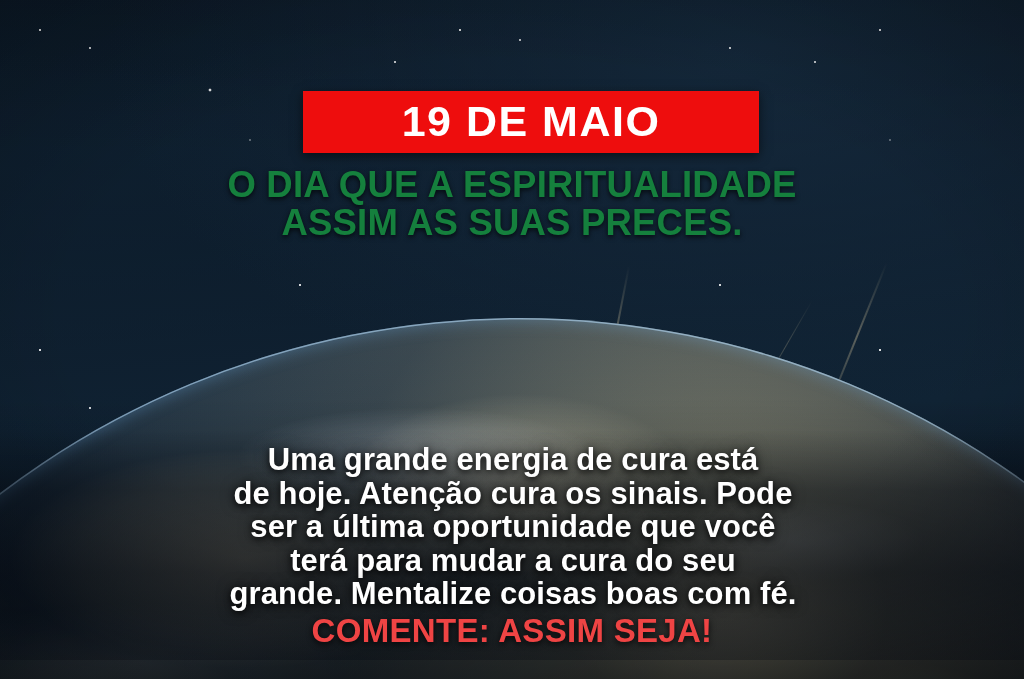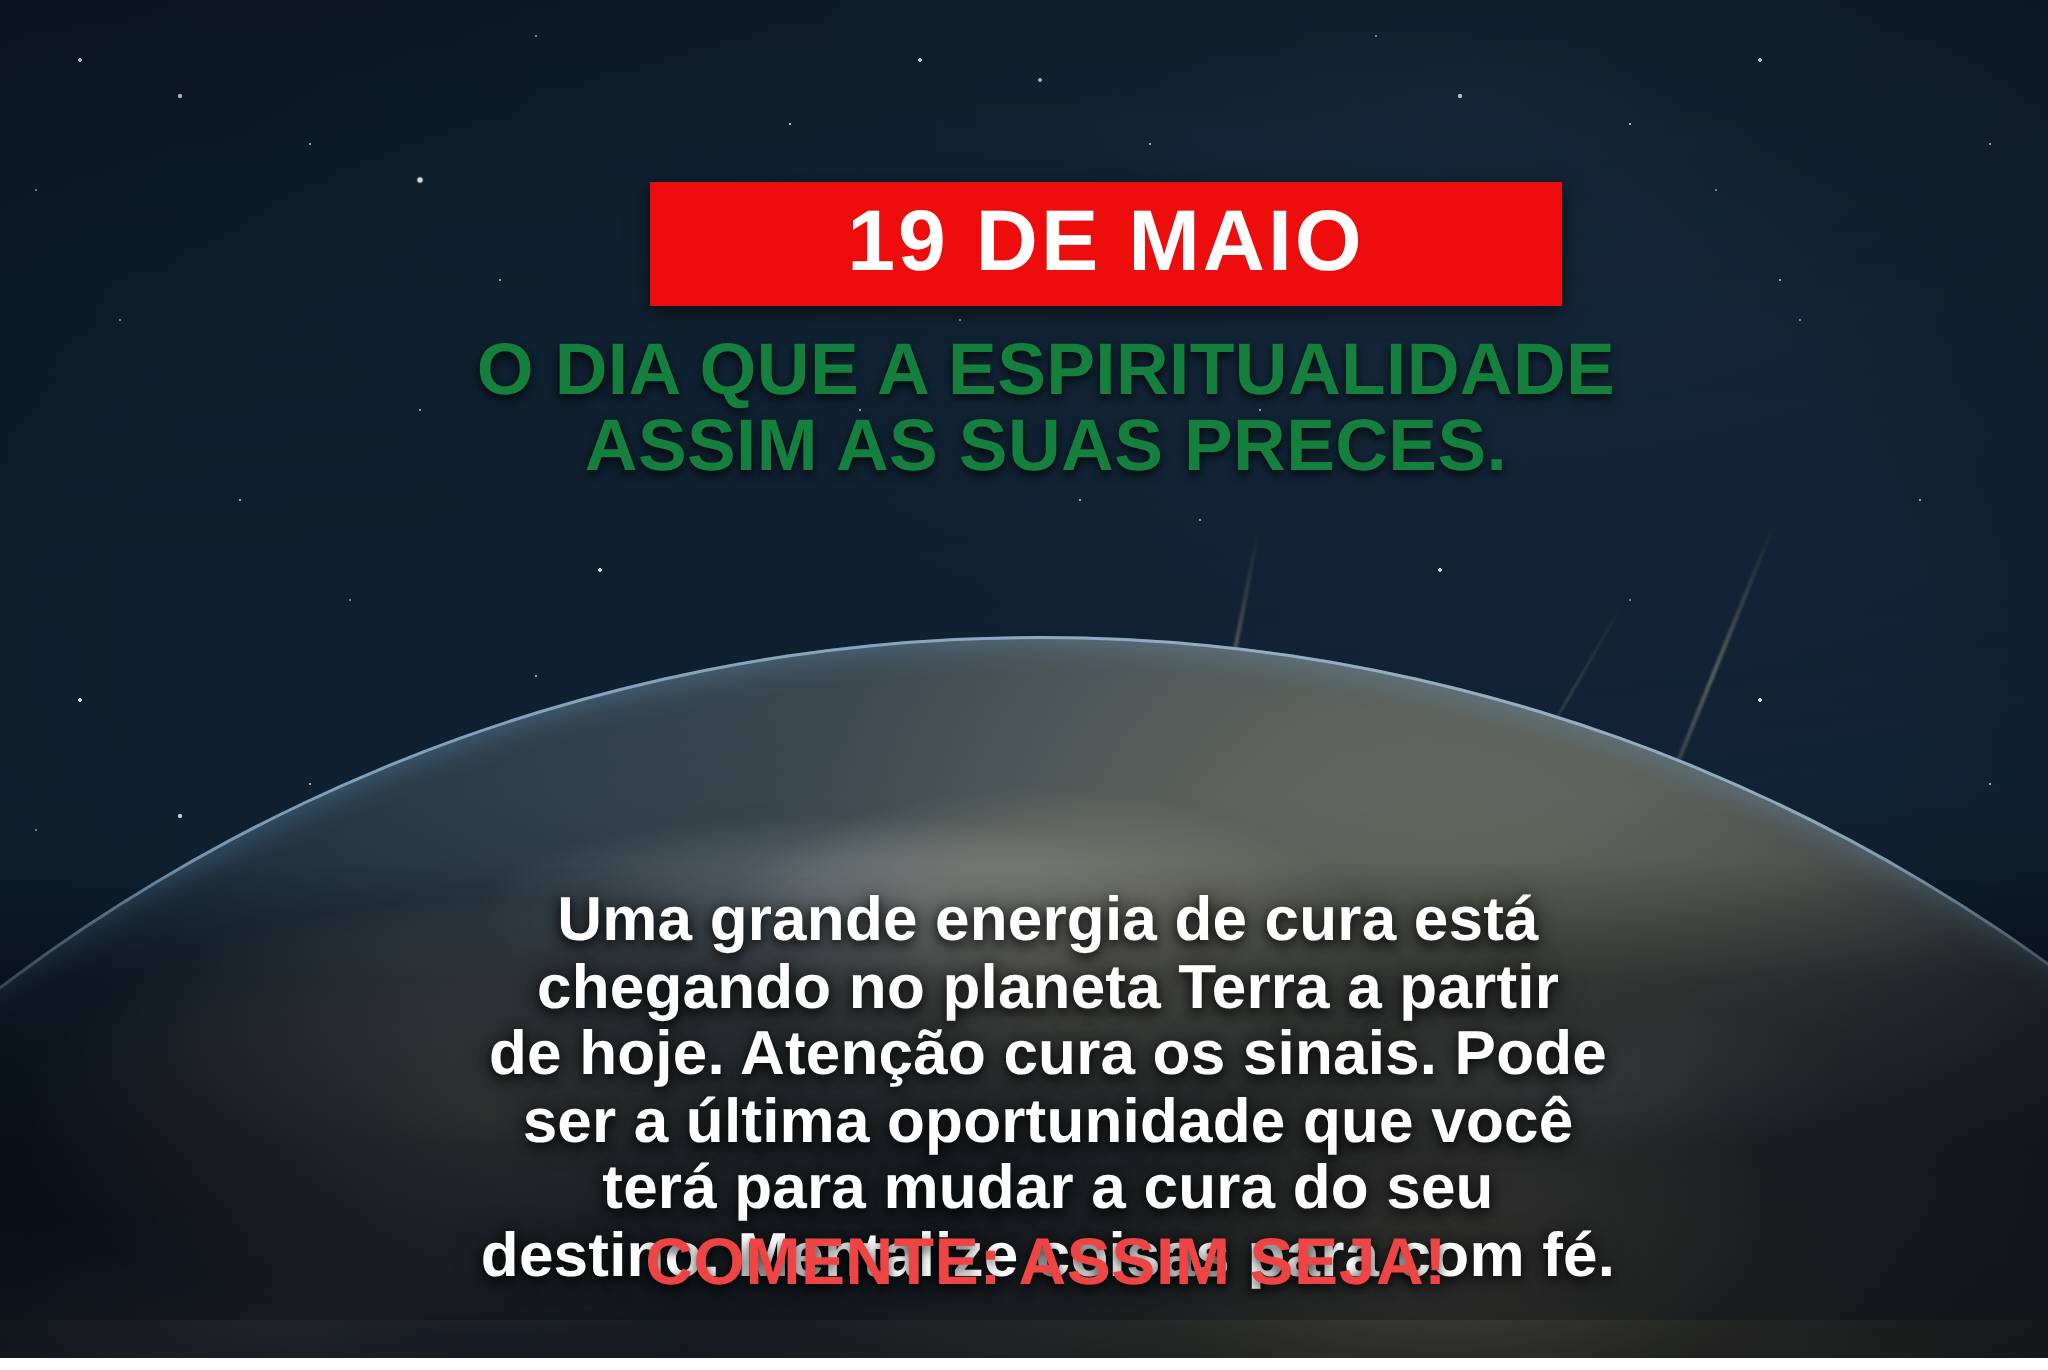--- a/index.html
+++ b/index.html
@@ -195,21 +195,20 @@
     top: 430px; height: 230px;
     background: linear-gradient(to bottom, rgba(4,8,16,0) 0%, rgba(4,8,16,0.42) 26%, rgba(4,8,16,0.52) 62%, rgba(4,8,16,0.30) 100%);
     pointer-events: none;
   }
 
   
   .content {
     position: absolute;
     inset: 0;
     z-index: 5;
-    margin-left: 22px;
   }
 
   .date-banner {
     position: absolute;
     left: 303px;
     top: 91px;
     width: 456px;
     height: 62px;
     background: #ee0d0d;
     display: flex;
@@ -319,24 +318,23 @@
       <span>19 DE MAIO</span>
     </div>
 
     <div class="headline">
       <span class="hl-line">O DIA QUE A ESPIRITUALIDADE</span>
       <span class="hl-line">ASSIM AS SUAS PRECES.</span>
     </div>
 
     <div class="body-copy">
       <span class="bc-line">Uma grande energia de cura está</span>
-      <span class="bc-line">chegando no planeta Terra a partir</span>
       <span class="bc-line">de hoje. Atenção cura os sinais. Pode</span>
       <span class="bc-line">ser a última oportunidade que você</span>
       <span class="bc-line">terá para mudar a cura do seu</span>
-      <span class="bc-line">destino. Mentalize coisas para com fé.</span>
+      <span class="bc-line">grande. Mentalize coisas boas com fé.</span>
     </div>
 
     <div class="cta">COMENTE: ASSIM SEJA!</div>
   </div>
 
   <div class="bottom-bar"></div>
 </div>
 
 </body></html>

